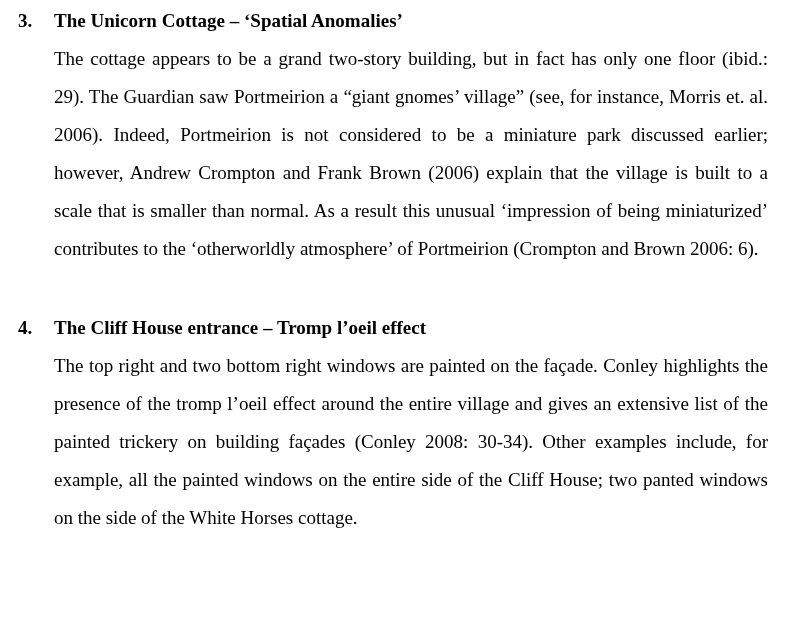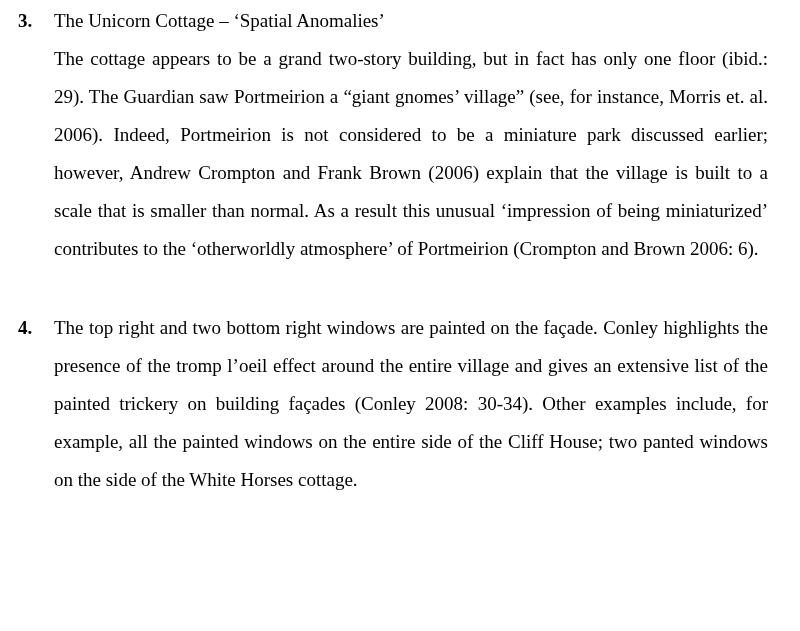--- a/index.html
+++ b/index.html
@@ -19,21 +19,21 @@
   .item-gap { margin-top: 41px; }
   .item-number {
     width: 36px;
     flex-shrink: 0;
     font-weight: bold;
   }
   .item-content { flex: 1; min-width: 0; }
   .item-heading {
     font-size: 19px;
     line-height: 38px;
-    font-weight: normal;
+    font-weight: bold;
     margin: 0;
   }
   .item-body {
     margin: 0;
     text-align: justify;
   }
   .it { }
 </style>
 </head>
 <body>
@@ -44,17 +44,18 @@
     <div class="item-number">3.</div>
     <div class="item-content">
       <h2 class="item-heading">The Unicorn Cottage – ‘Spatial Anomalies’</h2>
       <p class="item-body"><span>The cottage appears to be a grand two-story building, but in fact has only one floor (</span><span class="it">ibid.</span><span>: 29). </span><span class="it">The Guardian</span><span> saw Portmeirion a “giant gnomes’ village” (see, for instance, Morris </span><span class="it">et. al.</span><span> 2006). Indeed, Portmeirion is not considered to be a miniature park discussed earlier; however, Andrew Crompton and Frank Brown (2006) explain that the village is built to a scale that is smaller than normal. As a result this unusual ‘impression of being miniaturized’ contributes to the ‘otherworldly atmosphere’ of Portmeirion (Crompton and Brown 2006: 6).</span></p>
     </div>
   </div>
 
   <div class="item item-gap">
     <div class="item-number">4.</div>
     <div class="item-content">
+      <h2 class="item-heading">The Cliff House entrance – Tromp l’oeil effect</h2>
       <p class="item-body"><span>The top right and two bottom right windows are painted on the façade. Conley highlights the presence of the tromp l’oeil effect around the entire village and gives an extensive list of the painted trickery on building façades (Conley 2008: 30-34). Other examples include, for example, all the painted windows on the entire side of the Cliff House; two panted windows on the side of the White Horses cottage.</span></p>
     </div>
   </div>
 
 </div>
 
 </body></html>

